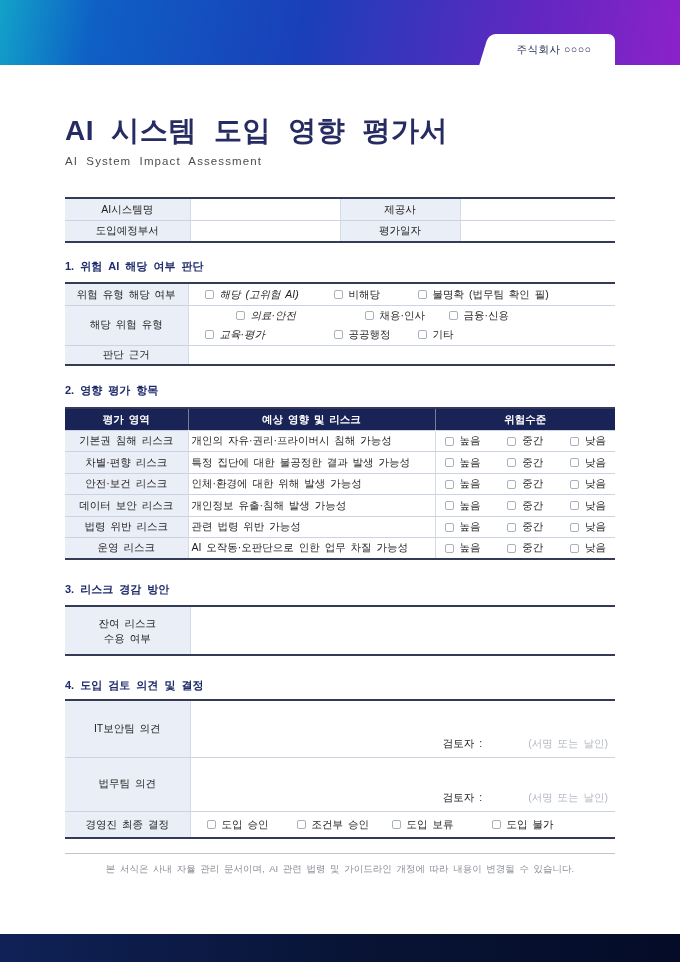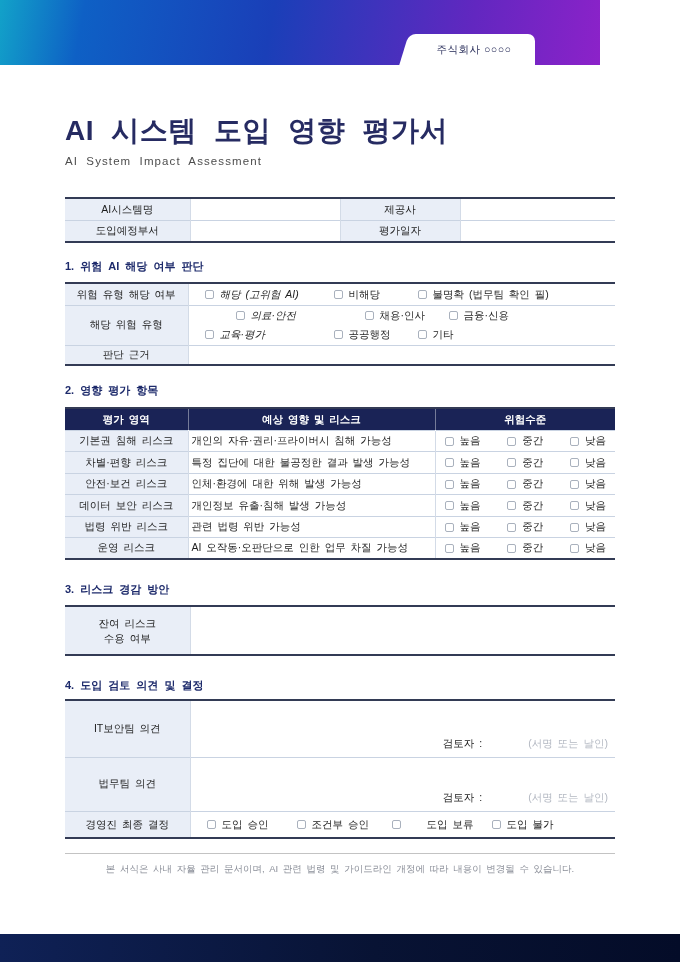--- a/index.html
+++ b/index.html
@@ -4,21 +4,21 @@
 <style>
   * { margin:0; padding:0; box-sizing:border-box; }
   html,body { background:#ffffff; }
   body {
     width:680px; height:962px; position:relative; overflow:hidden;
     font-family:"Liberation Sans","DejaVu Sans",sans-serif;
     color:#1f1f1f; font-size:10.5px;
   }
   
   .topbar {
-    position:absolute; top:0; left:0; width:600px; height:65px;
+    position:absolute; top:0; left:0; width:680px; height:65px;
     background:linear-gradient(100deg,#12a2c9 0%,#0e60c5 14%,#1a3fb8 45%,#6227c0 78%,#8c22c9 100%);
   }
   .tab {
     position:absolute; right:65px; bottom:0; width:122px; height:31px;
     background:#fff; border-radius:7px 7px 0 0;
     display:flex; align-items:center; justify-content:center;
   }
   .tab::before {
     content:""; position:absolute; left:-9px; bottom:0; width:26px; height:31px;
     background:#fff; transform:skewX(-17deg); border-radius:7px 0 0 0;
@@ -52,21 +52,21 @@
   .mt4 { margin:22px 0 6px; }
   
   .cb {
     display:inline-block; width:9px; height:9px; background:#fff;
     border:1px solid #a9b1bd; border-radius:2px; margin-right:6px;
     vertical-align:-1px; flex:none;
   }
   .opt { display:inline-flex; align-items:center; white-space:nowrap; word-spacing:2px; }
   .optrow { display:flex; align-items:center; padding-left:16px; }
   .ow1 { width:129px;font-style:italic; } .ow2 { width:84px; }
-  .dw1 { width:90px; } .dw2 { width:95px; } .dw3 { width:100px;gap:20px; }
+  .dw1 { width:90px; } .dw2 { width:95px; } .dw3 { width:100px; }
   
   table.tbl th {
     background:#1a2356; color:#ffffff; font-weight:bold; height:22px;
     font-size:10.5px; word-spacing:2px;
   }
   table.tbl th + th { border-left:1px solid rgba(255,255,255,.4); }
   .h21 td { height:21.5px; }
   td.desc { padding-left:3px; word-spacing:2px;margin-top:19px; }
   td.risk-cell { padding:0 9px; }
   .risk-flex { display:flex; justify-content:space-between; align-items:center; }

